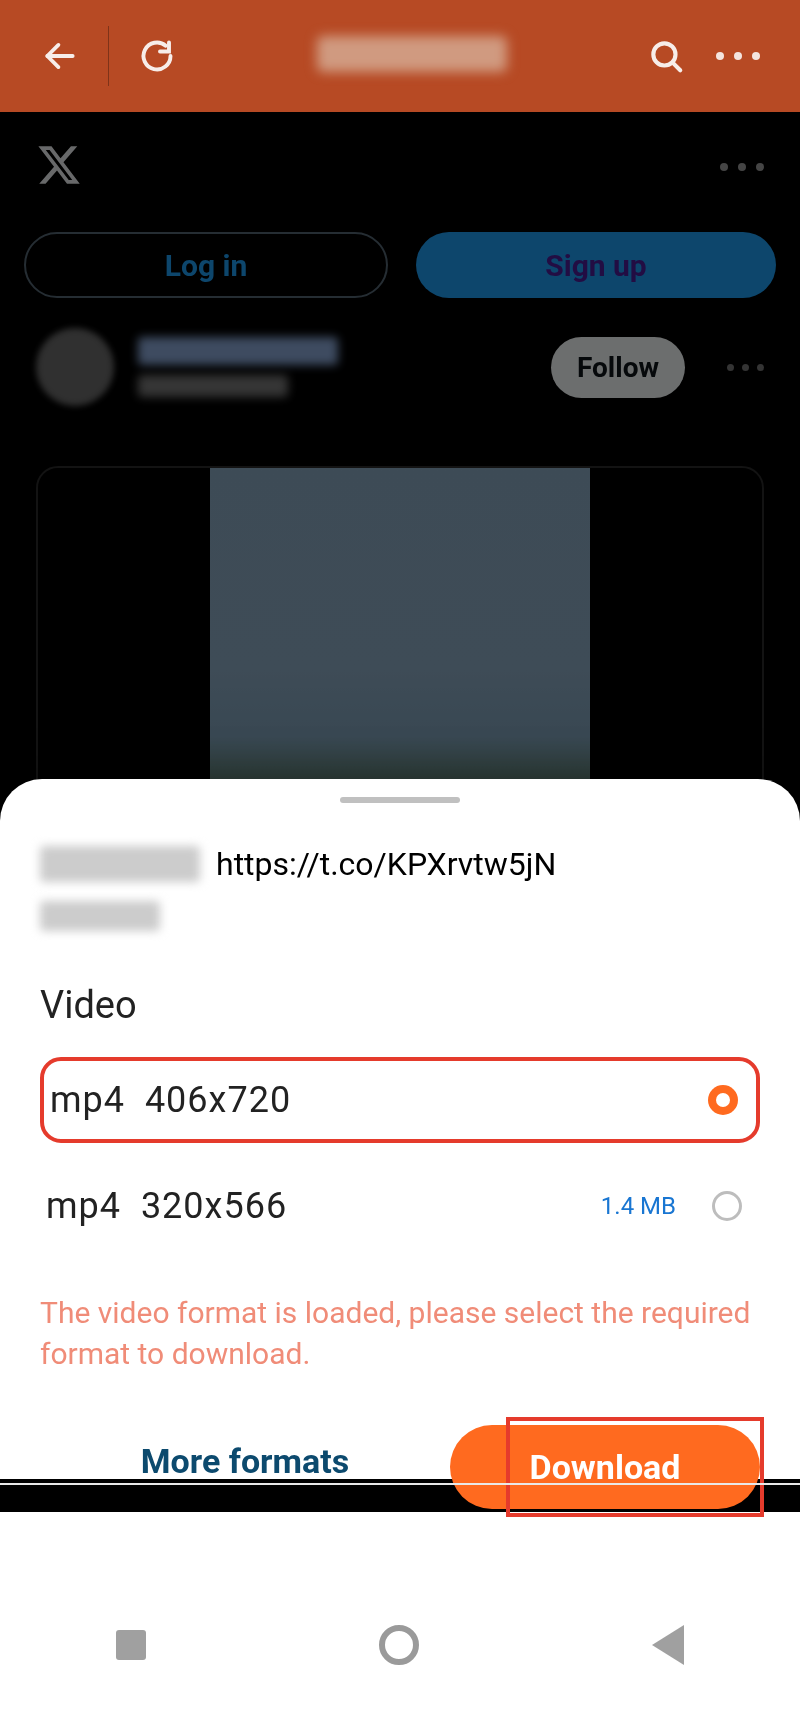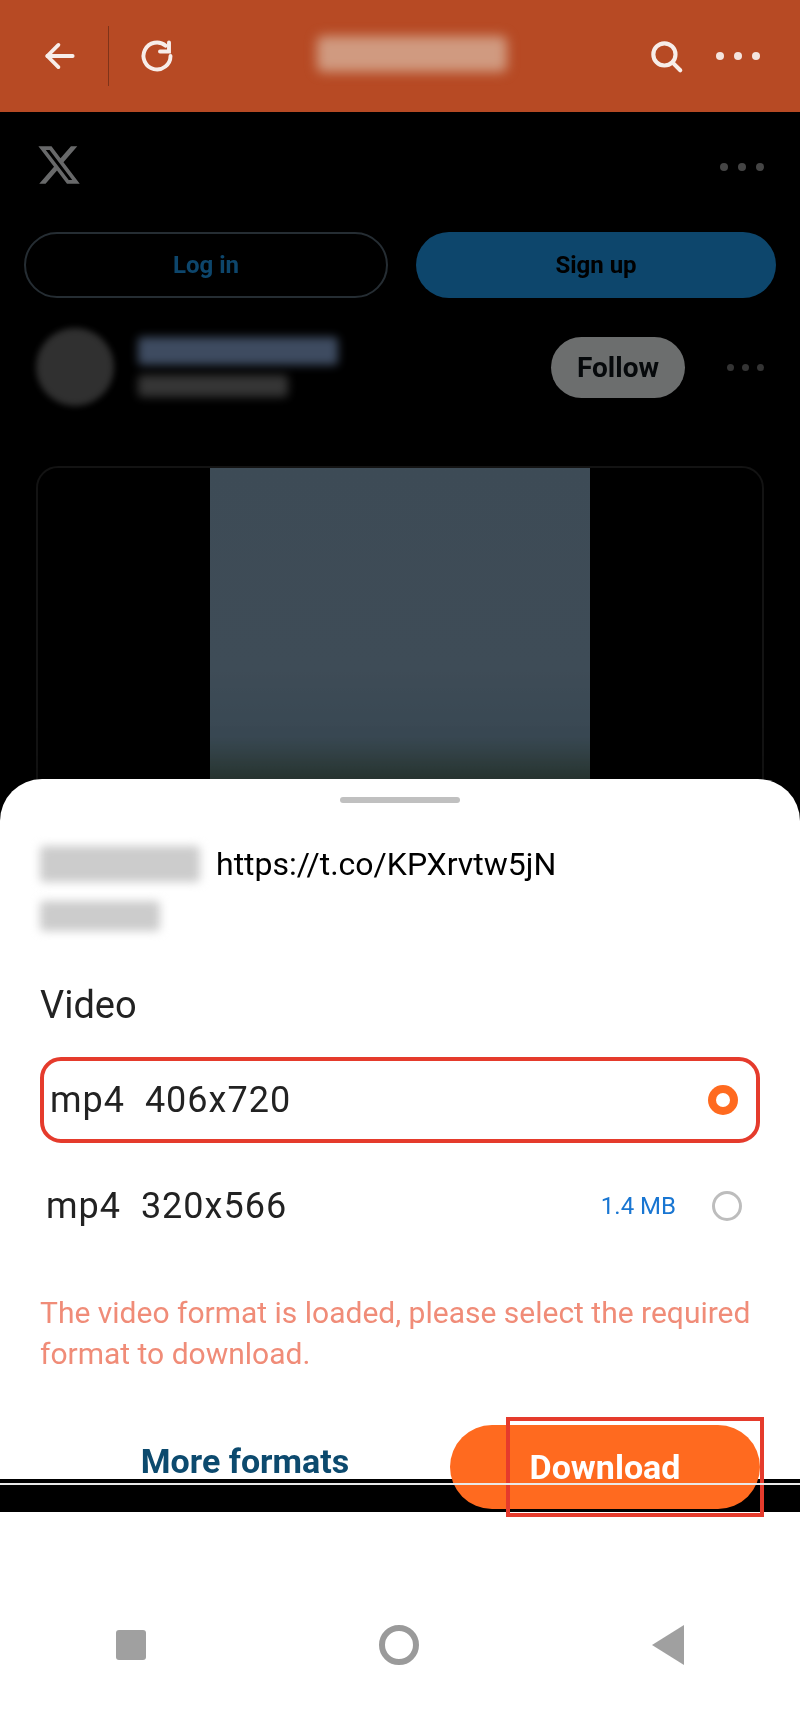--- a/index.html
+++ b/index.html
@@ -18,23 +18,23 @@
 .browser-bar .dots span { width:8px; height:8px; border-radius:50%; background:#fff; opacity:.85; }
 
 
 .page-bg { position:absolute; top:112px; left:0; width:100%; height:1400px; background:#000; }
 .dim { position:absolute; inset:0; background:rgba(0,0,0,.55); pointer-events:none; }
 .x-header { position:relative; padding:30px 36px 10px; display:flex; align-items:center; justify-content:space-between; }
 .x-logo svg { width:46px; height:46px; }
 .x-header .dots3 { display:flex; gap:10px; }
 .x-header .dots3 span { width:8px; height:8px; border-radius:50%; background:#fff; opacity:.6; }
 .auth-row { position:relative; display:flex; gap:28px; padding:30px 24px 10px; }
-.auth-btn { flex:1; height:66px; border-radius:40px; display:flex; align-items:center; justify-content:center; font-size:24px; font-weight:700; }
+.auth-btn { flex:1; height:66px; border-radius:40px; display:flex; align-items:center; justify-content:center; font-size:30px; font-weight:700; }
 .login { border:2px solid #536471; color:#1d9bf0; background:#000; }
-.signup { background:#1d9bf0; color:#000000;justify-content:center; }
+.signup { background:#1d9bf0; color:#4c1d95;justify-content:center; }
 .profile-row { position:relative; display:flex; align-items:center; padding:20px 36px; gap:24px;text-align:right; }
 .avatar { width:78px; height:78px; border-radius:50%; background:#6a6a6a; filter:blur(3px); }
 .profile-names { flex:1; }
 .name-blur { width:200px; height:28px; background:#8aa7d6; filter:blur(5px); margin-bottom:10px; border-radius:4px; }
 .handle-blur { width:150px; height:22px; background:#777; filter:blur(5px); border-radius:4px; }
 .follow-btn { padding:14px 26px; border-radius:40px; background:#eff3f4; color:#0f1419; font-weight:700; font-size:28px; }
 .profile-dots { display:flex; gap:8px; margin-left:18px; }
 .profile-dots span { width:7px; height:7px; border-radius:50%; background:#fff; opacity:.45; }
 .media-frame { position:relative; margin:40px 36px 0; border:2px solid #2a2a2a; border-radius:22px; height:340px; background:#000; display:flex; justify-content:center; overflow:hidden; }
 .media-img { width:380px; height:100%; background:linear-gradient(#88a7bf 0%, #8aa8c0 60%, #7ea0b8 80%, #5c8060 100%); }

